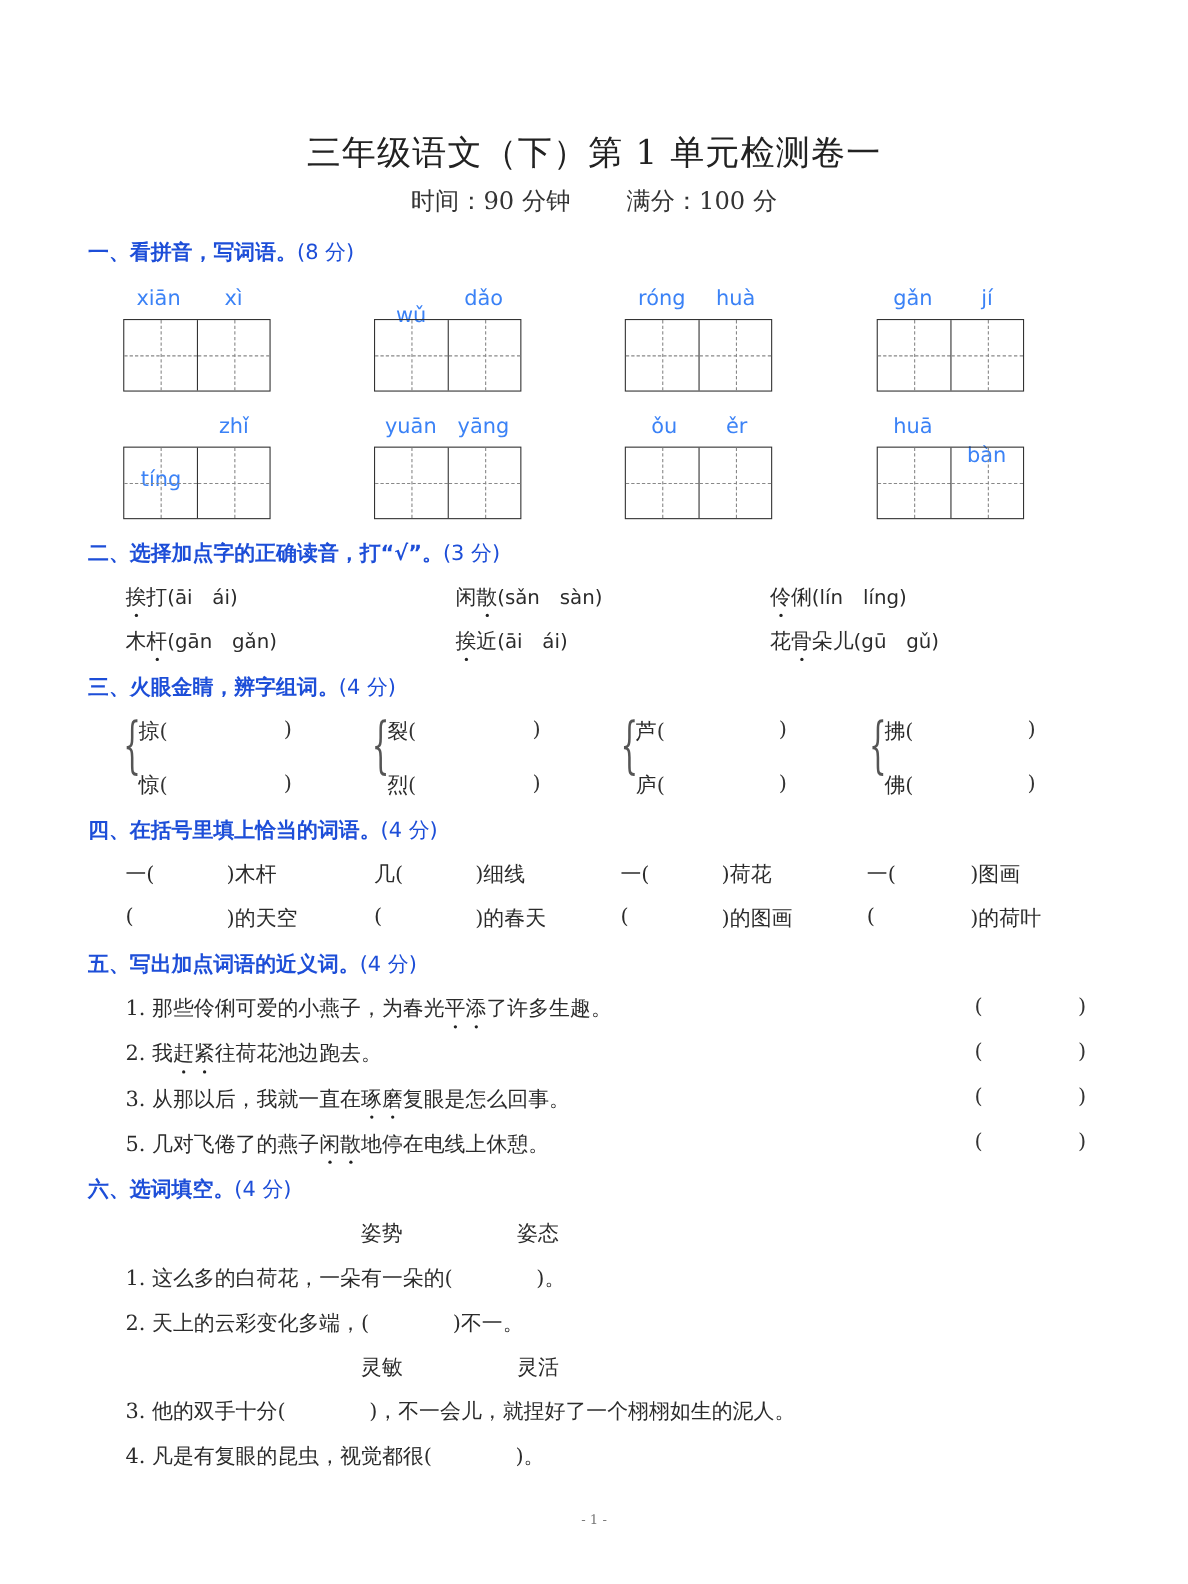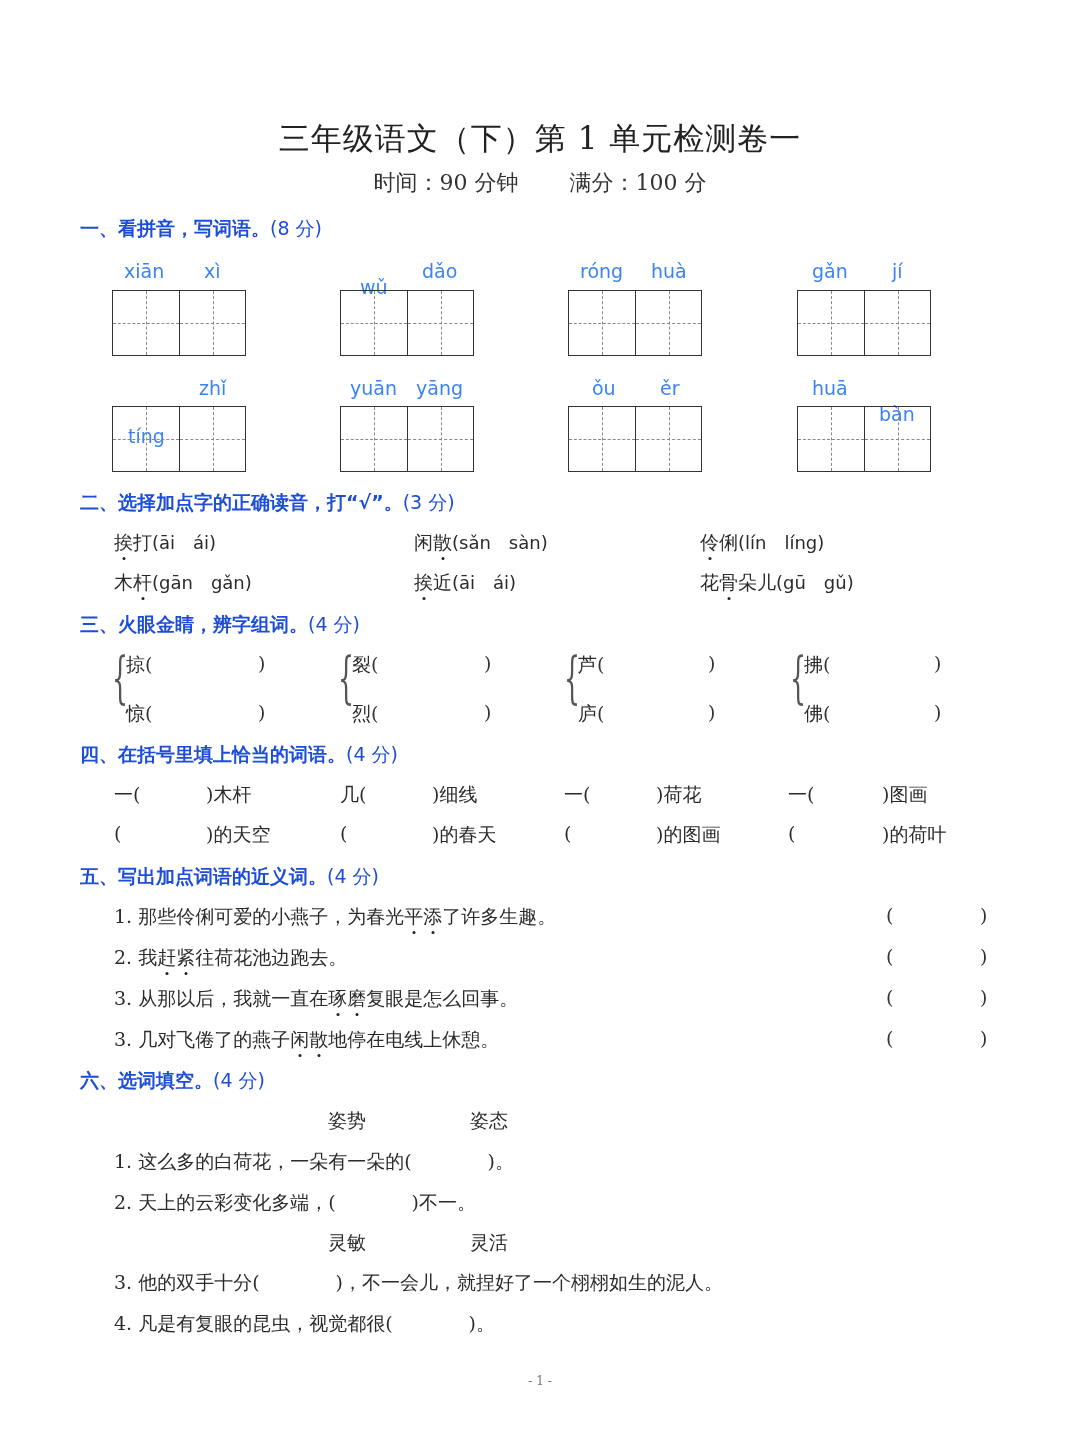--- a/index.html
+++ b/index.html
@@ -186,21 +186,21 @@
 <div class="abs row" style="left:114px;top:904px;">
   <span>1. 那些伶俐可爱的小燕子，为春光</span><span class="dot">平</span><span class="dot">添</span><span>了许多生趣。</span>
 </div>
 <div class="abs row" style="left:114px;top:945px;">
   <span>2. 我</span><span class="dot">赶</span><span class="dot">紧</span><span>往荷花池边跑去。</span>
 </div>
 <div class="abs row" style="left:114px;top:986px;">
   <span>3. 从那以后，我就一直在</span><span class="dot">琢</span><span class="dot">磨</span><span>复眼是怎么回事。</span>
 </div>
 <div class="abs row" style="left:114px;top:1027px;">
-  <span>3. 几对飞倦了的燕子</span><span class="dot">闲</span><span class="dot">散</span><span>地停在电线上休憩。</span>
+  <span>5. 几对飞倦了的燕子</span><span class="dot">闲</span><span class="dot">散</span><span>地停在电线上休憩。</span>
 </div>
 <div>
   <div class="abs paren" style="left:886px;top:904px;">(</div>
   <div class="abs paren" style="left:980px;top:904px;">)</div>
 </div>
 <div>
   <div class="abs paren" style="left:886px;top:945px;">(</div>
   <div class="abs paren" style="left:980px;top:945px;">)</div>
 </div>
 <div>

